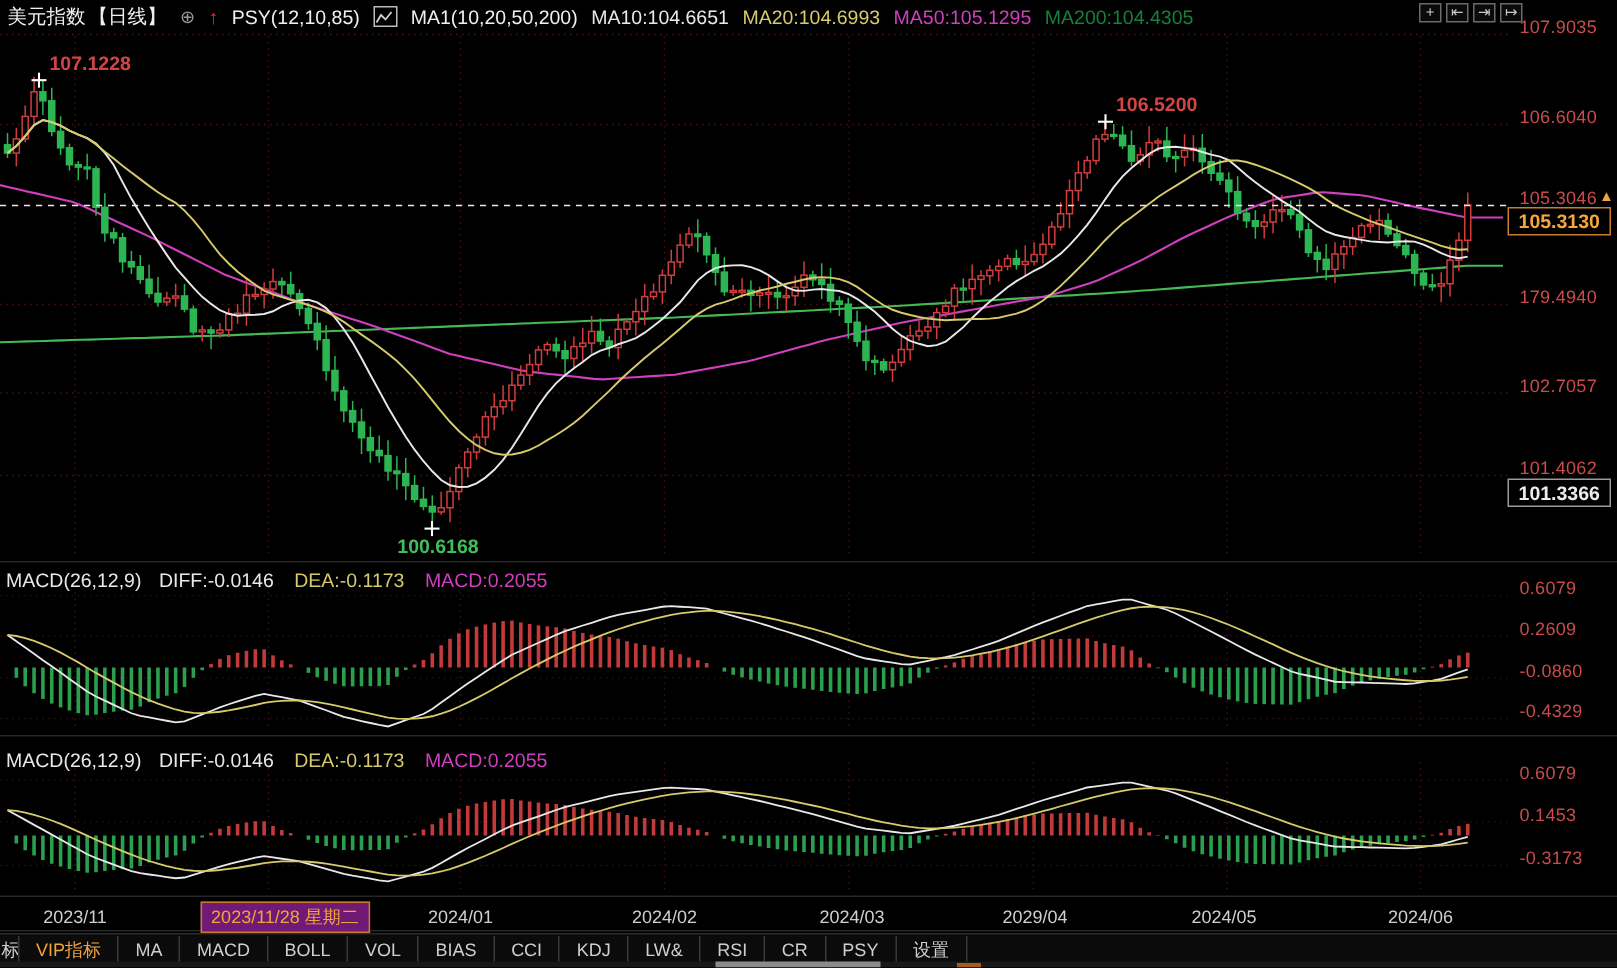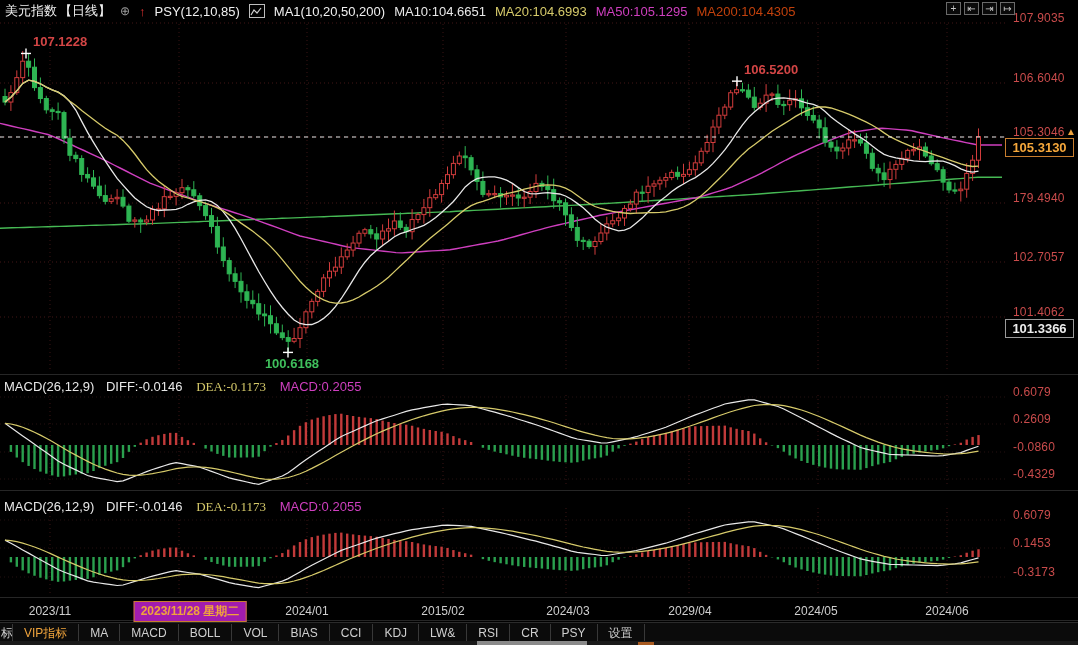--- a/index.html
+++ b/index.html
@@ -9,32 +9,32 @@
   #hdr{position:absolute;top:0;left:0;width:1078px;height:22px;display:flex;align-items:center;
        gap:9px;padding-left:5px;font-size:13px;white-space:nowrap;z-index:5;}
   #hdr .t{color:#f0f0f0;}
   #hdr .circle{color:#9a9a9a;font-size:12px;}
   #hdr .uparrow{color:#e03030;font-weight:bold;font-size:13px;}
   #winbtns{position:absolute;top:2px;left:946px;display:flex;gap:3px;z-index:6;}
   .wbtn{width:15px;height:13px;border:1px solid #6a6a6a;color:#c8c8c8;font-size:10px;
         line-height:12px;text-align:center;background:#0a0a0a;box-sizing:border-box;}
   
   .paneHdr{position:absolute;left:4px;font-size:13px;white-space:nowrap;z-index:5;}
-  .paneHdr .w{color:#e8e8e8;} .paneHdr .y{color:#d6ca6a;margin-left:10px;font-family:Liberation Serif, serif;} .paneHdr .m{color:#cf3fbf;margin-left:10px;}
+  .paneHdr .w{color:#e8e8e8;} .paneHdr .y{color:#d6ca6a;margin-left:10px;} .paneHdr .m{color:#cf3fbf;margin-left:10px;}
   
   .axlbl{position:absolute;font-size:12px;font-weight:normal;color:#c94b4b;z-index:4;letter-spacing:.2px;}
   .pbox{position:absolute;left:1005px;width:69px;box-sizing:border-box;border:1px solid #c87d2e;
         background:#000;color:#f5a73b;font-size:13px;font-weight:bold;text-align:center;
         padding:1px 0;z-index:6;}
   .pbox.gray{border-color:#9a9a9a;color:#ececec;}
   .axarrow{position:absolute;color:#f0a43c;font-size:10px;z-index:5;}
   
   .xlbl{position:absolute;top:604px;transform:translateX(-50%);font-size:12px;font-weight:normal;color:#cfcfcf;z-index:4;}
   #xdatebox{position:absolute;top:601px;transform:translateX(-50%);border:1px solid #c87d2e;
-        color:#f0a43c;font-size:12px;font-weight:bold;padding:1px 6px;background:#a21caf;z-index:5;white-space:nowrap;}
+        color:#f0a43c;font-size:12px;font-weight:normal;padding:1px 6px;background:#701a75;z-index:5;white-space:nowrap;}
   
   #toolbar{position:absolute;top:622px;left:0;width:1078px;height:19px;background:#0b0b0b;
         border-top:1px solid #2b2b2b;display:flex;align-items:center;font-size:12px;z-index:5;}
   .titem{padding:0 11px;color:#cfcfcf;border-right:1px solid #383838;line-height:18px;cursor:default;}
   .titem.active{color:#f0a43c;}
   .titem.partial{width:10px;padding:0 1px;overflow:hidden;}
   
   #botbar{position:absolute;top:641px;left:0;width:1078px;height:4px;background:#191919;z-index:5;}
   #botthumb{position:absolute;top:0;left:477px;width:110px;height:4px;background:#8a8a8a;}
   #bottick{position:absolute;top:1px;left:638px;width:16px;height:3px;background:#a85a20;}
@@ -778,21 +778,21 @@
   <span class="t">PSY(12,10,85)</span>
   <span style="display:inline-block;width:14px;height:12px;border:1px solid #bdbdbd;">
     <svg width="12" height="10" style="position:static">
       <polyline points="1,8 4,3 7,6 11,1" fill="none" stroke="#cfcfcf" stroke-width="1.2"></polyline>
     </svg>
   </span>
   <span class="t">MA1(10,20,50,200)</span>
   <span class="ma-v" style="color: rgb(232, 232, 232);">MA10:104.6651</span>
   <span class="ma-v" style="color: rgb(214, 202, 106);">MA20:104.6993</span>
   <span class="ma-v" style="color: rgb(207, 63, 191);">MA50:105.1295</span>
-  <span class="ma-v" style="color: #c2410c; text-align: center;">MA200:104.4305</span>
+  <span class="ma-v" style="color: #15803d; text-align: center;">MA200:104.4305</span>
 </div>
 <div id="winbtns">
     <div class="wbtn">+</div>
     <div class="wbtn">⇤</div>
     <div class="wbtn">⇥</div>
     <div class="wbtn">↦</div>
   </div>
 
 <div class="paneHdr" style="top:379px">
   <span class="w">MACD(26,12,9)</span>
@@ -822,21 +822,21 @@
     <div class="axlbl" style="left:1013px;top:536px">0.1453</div>
     <div class="axlbl" style="left:1013px;top:565px">-0.3173</div>
     <div class="axarrow" style="left:1066px;top:126px">▲</div>
     <div class="pbox" style="top:138px">105.3130</div>
     <div class="pbox gray" style="top:319px">101.3366</div>
   </div>
 
 <div id="xaxis">
     <div class="xlbl" style="left:50px">2023/11</div>
     <div class="xlbl" style="left:307px">2024/01</div>
-    <div class="xlbl" style="left:443px">2015/02</div>
+    <div class="xlbl" style="left:443px">2024/02</div>
     <div class="xlbl" style="left:568px">2024/03</div>
     <div class="xlbl" style="left:690px">2029/04</div>
     <div class="xlbl" style="left:816px">2024/05</div>
     <div class="xlbl" style="left:947px">2024/06</div>
   </div>
 <div id="xdatebox" style="left: 190px;">2023/11/28 星期二</div>
 
 <div id="toolbar">
     <div class="titem partial">标</div>
     <div class="titem active">VIP指标</div>

